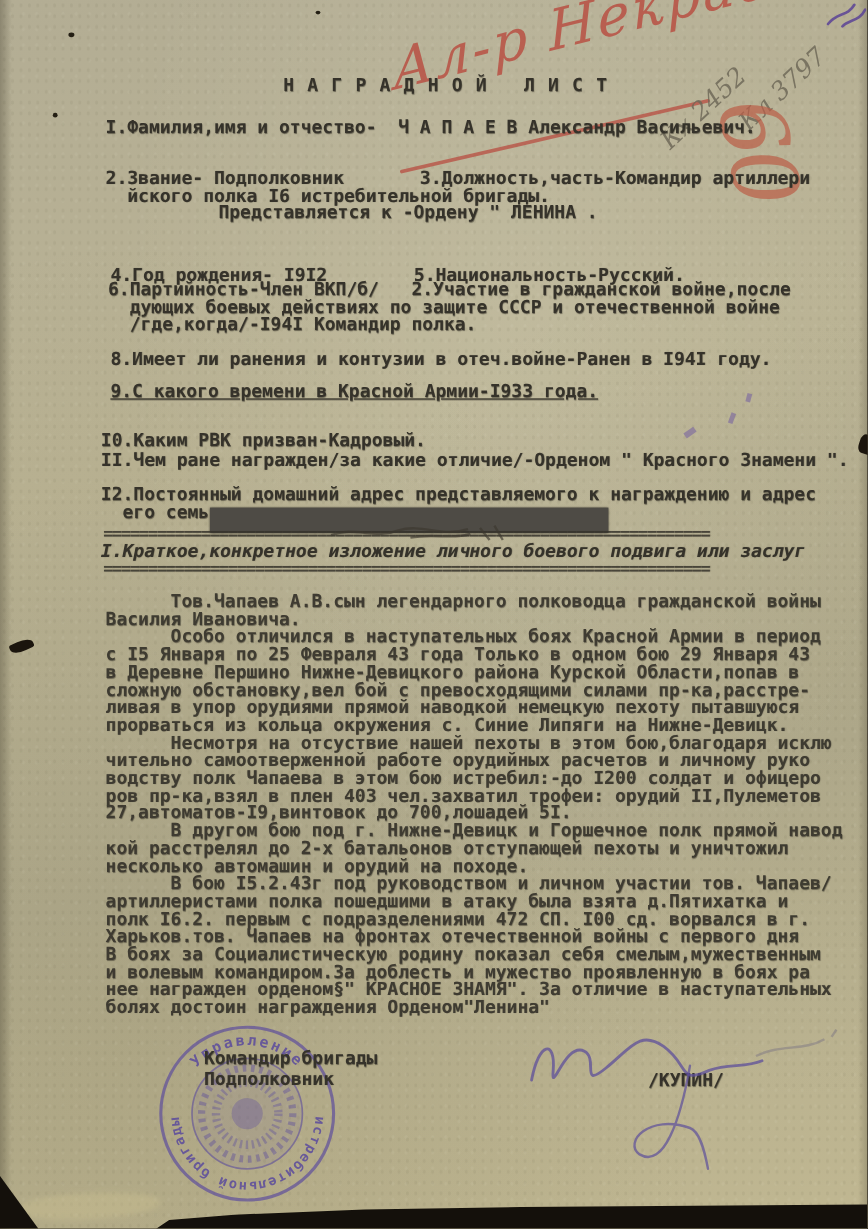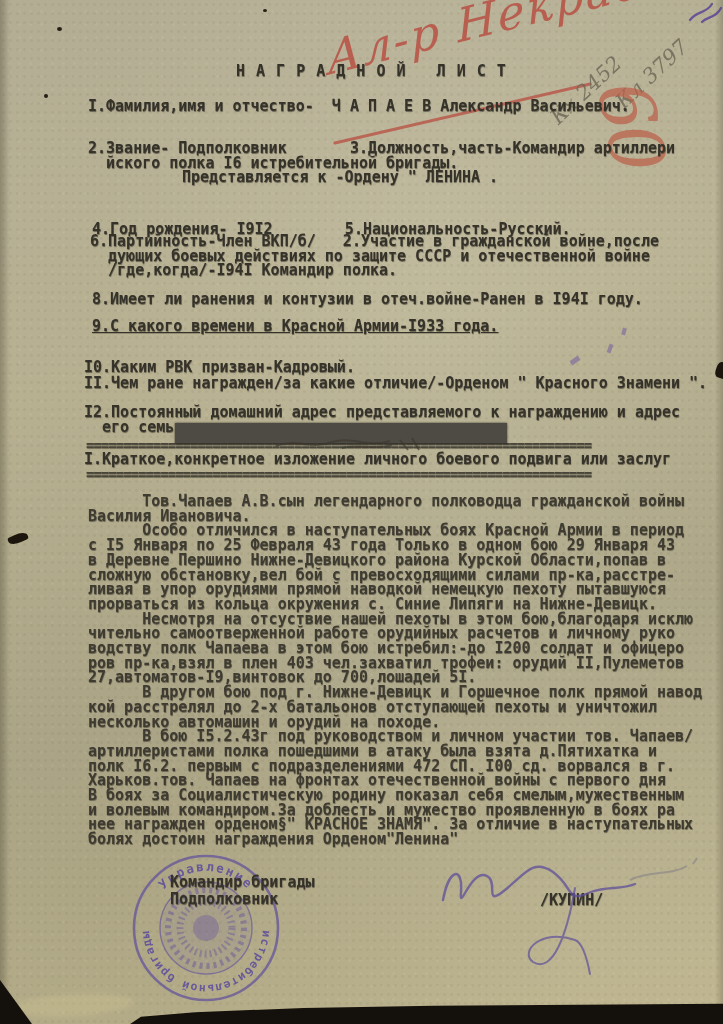--- a/index.html
+++ b/index.html
@@ -91,21 +91,21 @@
   его семьи-</div>
 
   <div id="redaction"></div>
 
   <div class="typed" id="sep1" style="left:86px;top:438px;">====================================================================</div>
 
   <svg width="170" height="22" style="position:absolute;left:272px;top:432px;">
     <path d="M4,14 C24,6 40,18 60,10 C80,4 96,16 118,9 M70,16 C90,12 104,18 120,13 M128,8 l8,10 M140,6 l7,12" stroke="rgba(60,56,46,.65)" stroke-width="2" fill="none"></path>
   </svg>
 
-  <div class="typed" style="left:84px;top:452px;">I.Краткое,конкретное изложение личного боевого подвига или заслуг</div>
+  <div class="typed" style="left:84px;top:452px;font-style:italic;">I.Краткое,конкретное изложение личного боевого подвига или заслуг</div>
   <div class="typed" id="sep2" style="left:86px;top:467px;">====================================================================</div>
 
   <div class="typed faint" style="left:88px;top:494px;">      Тов.Чапаев А.В.сын легендарного полководца гражданской войны
 Василия Ивановича.
       Особо отличился в наступательных боях Красной Армии в период
 с I5 Января по 25 Февраля 43 года Только в одном бою 29 Января 43
 в Деревне Першино Нижне-Девицкого района Курской Области,попав в
 сложную обстановку,вел бой с превосходящими силами пр-ка,расстре-
 ливая в упор орудиями прямой наводкой немецкую пехоту пытавшуюся
 прорваться из кольца окружения с. Синие Липяги на Нижне-Девицк.

